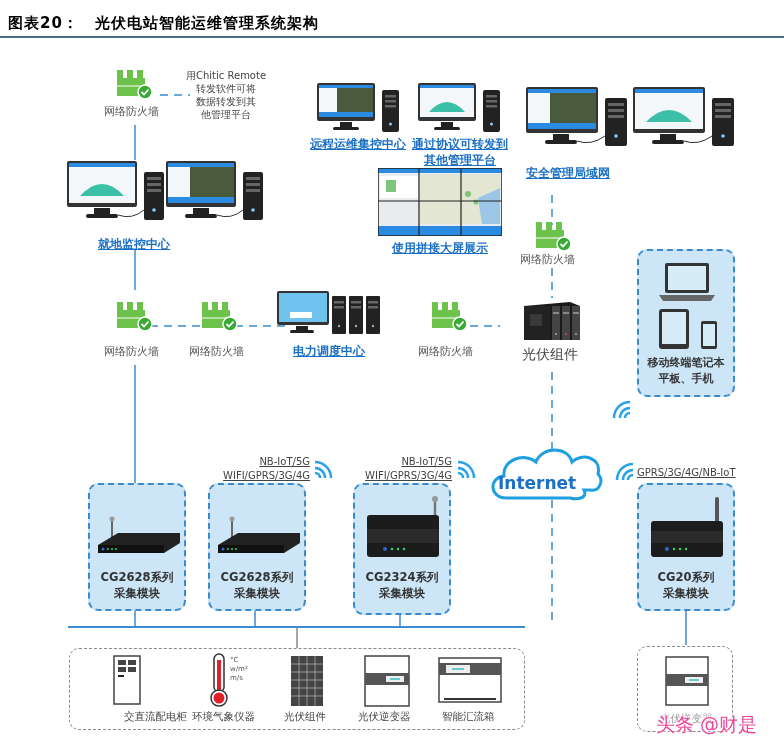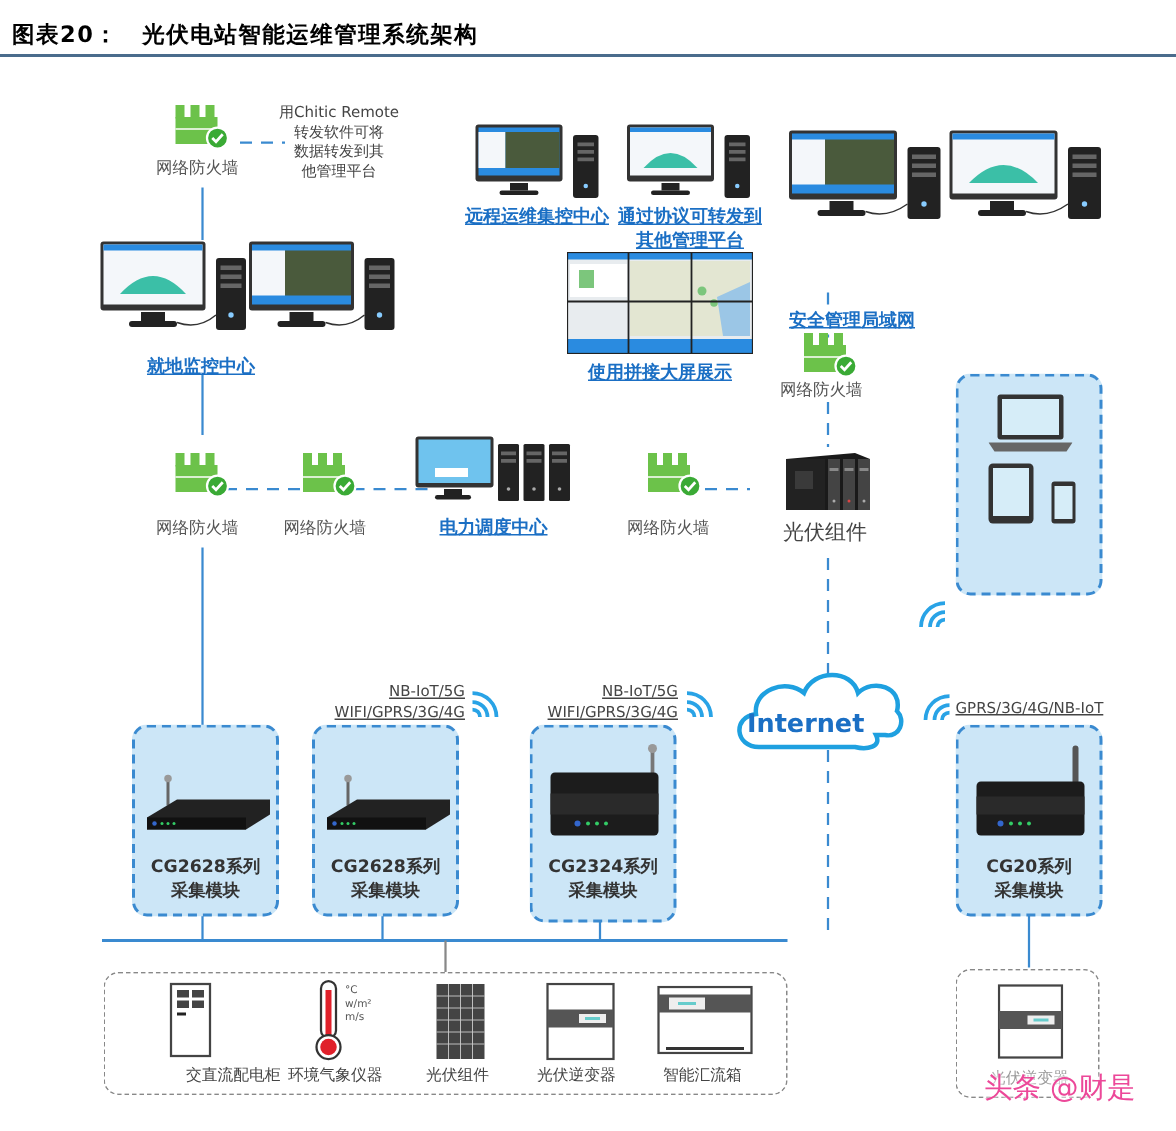--- a/index.html
+++ b/index.html
@@ -191,21 +191,21 @@
     <rect x="28" y="48" width="16" height="6" fill="#222"></rect>
       <rect x="20" y="54" width="32" height="4" rx="2" fill="#222"></rect>
     <rect x="80" y="12" width="22" height="48" rx="2" fill="#222"></rect>
     <rect x="83" y="17" width="16" height="3" fill="#666"></rect>
       <rect x="83" y="23" width="16" height="3" fill="#666"></rect>
       <rect x="83" y="29" width="16" height="3" fill="#666"></rect>
     <circle cx="91" cy="50" r="1.8" fill="#8cf"></circle>
     <path d="M52 55 Q66 60 80 50" stroke="#333" fill="none"></path>
   </svg>
 </div>
-<div class="abs lbl-blue" style="left:526px; top:165px;margin-top:40px;">安全管理局域网</div>
+<div class="abs lbl-blue" style="left:526px; top:165px;">安全管理局域网</div>
 
 <div class="abs" style="left:534px; top:218px;">
   <svg width="40" height="34">
     <rect x="2" y="12" width="28" height="18" fill="#6cc24a"></rect>
     <rect x="2" y="4" width="6" height="9" fill="#6cc24a"></rect>
       <rect x="12" y="4" width="6" height="9" fill="#6cc24a"></rect>
       <rect x="22" y="4" width="6" height="9" fill="#6cc24a"></rect>
     <line x1="2" y1="20" x2="30" y2="20" stroke="#fff" stroke-width="1"></line>
     <circle cx="30" cy="26" r="7" fill="#3aaa35" stroke="#fff" stroke-width="1.5"></circle>
     <path d="M26.5 26 l2.5 2.5 l4.5 -5" stroke="#fff" stroke-width="1.8" fill="none"></path>
@@ -298,20 +298,24 @@
     <rect x="6" y="2" width="44" height="30" rx="2" fill="#333"></rect>
     <rect x="9" y="5" width="38" height="24" fill="#d6edf8"></rect>
     <path d="M0 34 L56 34 L52 40 L4 40 Z" fill="#666"></path>
   </svg>
   <svg class="abs" style="left:18px; top:56px;" width="64" height="46">
     <rect x="2" y="2" width="30" height="40" rx="3" fill="#333"></rect>
     <rect x="5" y="5" width="24" height="32" fill="#d6edf8"></rect>
     <rect x="44" y="14" width="16" height="28" rx="2" fill="#333"></rect>
     <rect x="46" y="17" width="12" height="22" fill="#d6edf8"></rect>
   </svg>
+  <div class="abs module-lbl" style="left:0; top:104px; width:94px; font-size:11px;">
+    <div>移动终端笔记本</div>
+    <div>平板、手机</div>
+  </div>
 </div>
 
 <svg class="abs" style="left:610px; top:398px;" width="22" height="22">
   <g fill="none" stroke="#29a3e6" stroke-width="2.5">
       <path d="M20 4 A16 16 0 0 0 4 20"></path>
       <path d="M20 10 A10 10 0 0 0 10 20"></path>
       <path d="M20 15 A5 5 0 0 0 15 20"></path>
     </g>
 </svg>
 <svg class="abs" style="left:313px; top:458px;" width="22" height="22">

